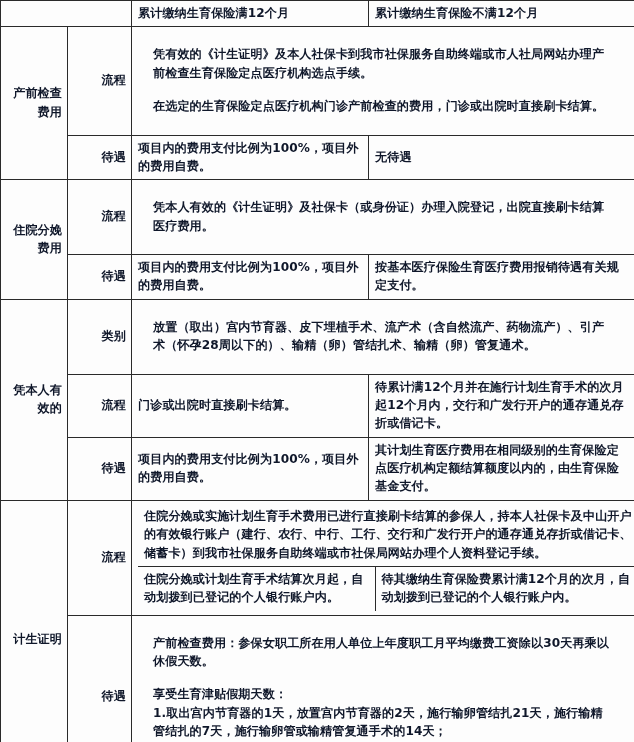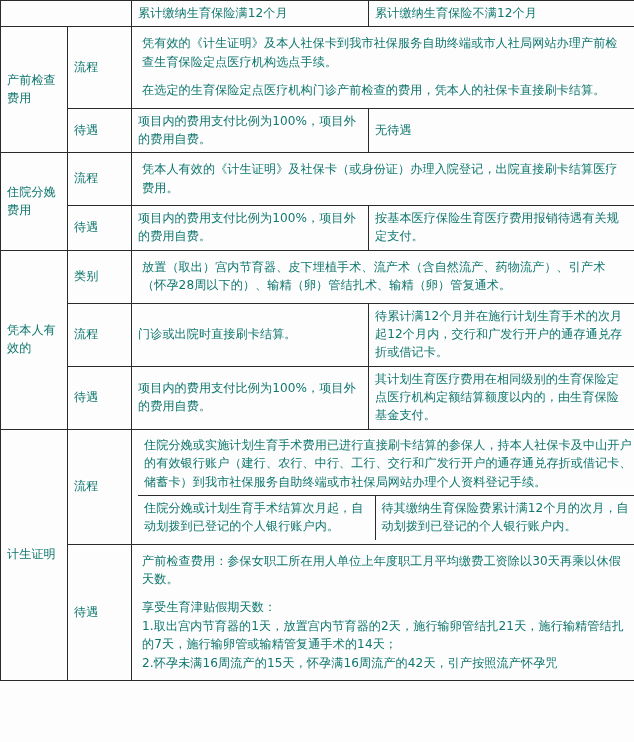--- a/index.html
+++ b/index.html
@@ -28,59 +28,61 @@
     table-layout: fixed;
     background: #fdfdfd;
   }
 
   table.grid td {
     border: 1px solid #2a2a2a;
     vertical-align: middle;
     padding: 3px 5px 4px 6px;
     font-size: 12.1px;
     line-height: 1.52;
-    color: #0f766e;
+    color: #0f172a;
     letter-spacing: 0.1px;
     word-break: break-all;
     background: #fdfdfd;
+    font-weight: bold;
   }
 
   
   col.c1 { width: 67px; }
   col.c2 { width: 64px; }
   col.c3 { width: 237px; }
   col.c4 { width: 266px; }
 
   .hdr {
     font-size: 12.4px;
     padding-top: 10px;
     padding-bottom: 11px;
     letter-spacing: 0.2px;
   }
 
   .cat {
     padding-left: 5px;
     padding-right: 2px;
     font-size: 12.4px;
     letter-spacing: 0.2px;
+    text-align: right;
   }
 
   .sub {
-    text-align: left;
+    text-align: right;
     padding-left: 9px;
     font-size: 12.3px;
     letter-spacing: 0.3px;
   }
 
   .empty-tl {
     border-left: 1px solid #2a2a2a;
     border-top: 1px solid #2a2a2a;
   }
 
-  .para { margin: 4px; }
+  .para { margin: 15px; }
   .para + .para { margin-top: 10px; }
 
   
   table.inner {
     border-collapse: collapse;
     width: 100%;
     table-layout: fixed;
   }
   table.inner td {
     border: 1px solid #2a2a2a;
@@ -113,21 +115,21 @@
         <td class="empty-tl" colspan="2"></td>
         <td class="hdr">累计缴纳生育保险满12个月</td>
         <td class="hdr">累计缴纳生育保险不满12个月</td>
       </tr>
 
       <tr>
         <td class="cat" rowspan="2">产前检查费用</td>
         <td class="sub">流程</td>
         <td class="topline" colspan="2">
           <p class="para">凭有效的《计生证明》及本人社保卡到我市社保服务自助终端或市人社局网站办理产前检查生育保险定点医疗机构选点手续。</p>
-          <p class="para">在选定的生育保险定点医疗机构门诊产前检查的费用，凭本人的社保卡直接刷卡结算。</p>
+          <p class="para">在选定的生育保险定点医疗机构门诊产前检查的费用，门诊或出院时直接刷卡结算。</p>
         </td>
       </tr>
       <tr>
         <td class="sub">待遇</td>
         <td class="topline">项目内的费用支付比例为100%，项目外的费用自费。</td>
         <td class="topline">无待遇</td>
       </tr>
 
       <tr>
         <td class="cat" rowspan="2">住院分娩费用</td>

